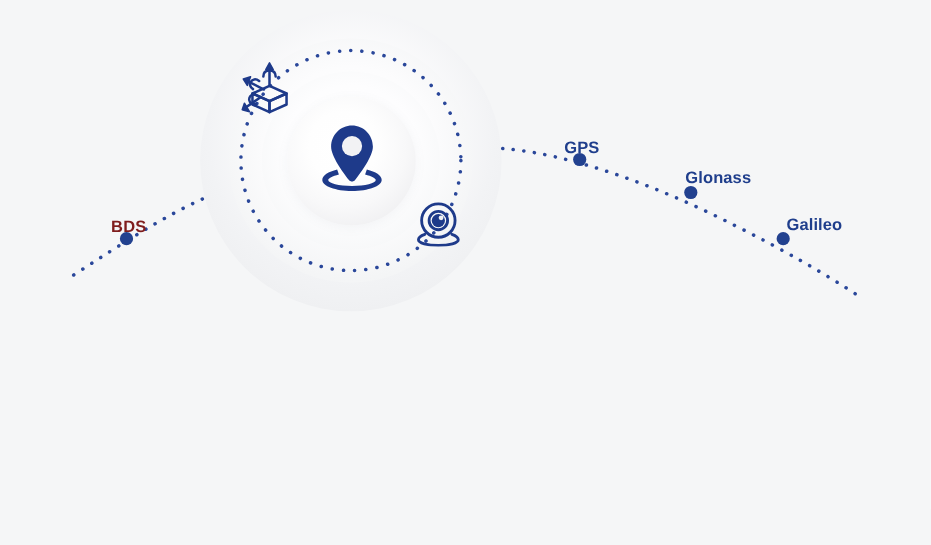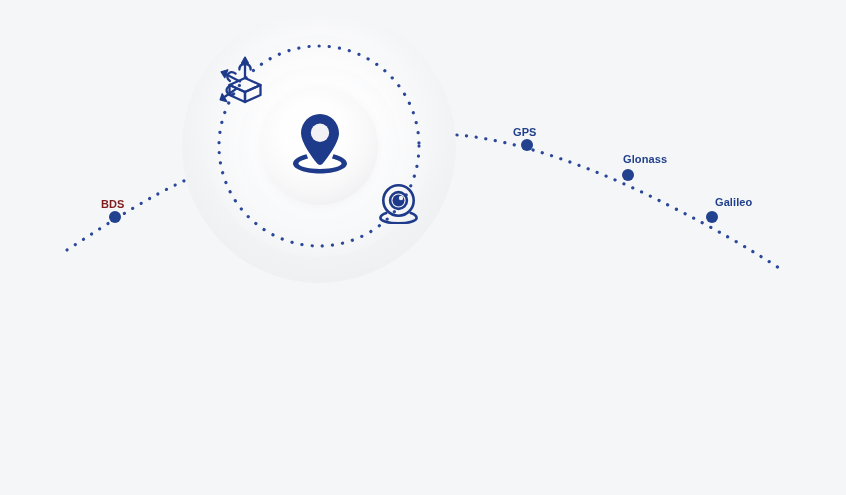--- a/index.html
+++ b/index.html
@@ -106,21 +106,21 @@
   .cam-icon {
     left: 378px;
     top: 183px;
     width: 41px;
     height: 41px;
   }
   
   .sat-label {
     position: absolute;
     font-family: "Liberation Sans", sans-serif;
-    font-size: 11px;
+    font-size: 15px;
     font-weight: bold;
     color: #1f3e8c;
     white-space: nowrap;
     letter-spacing: 0.1px;
     line-height: 1;
   }
   .lbl-gps     { left: 513px; top: 127px; }
   .lbl-glonass { left: 603px; top: 154px; padding-left: 20px; }
   .lbl-galileo { left: 697px; top: 197px; padding-left: 18px; }
   .lbl-bds     { left: 101px; top: 199px; }

